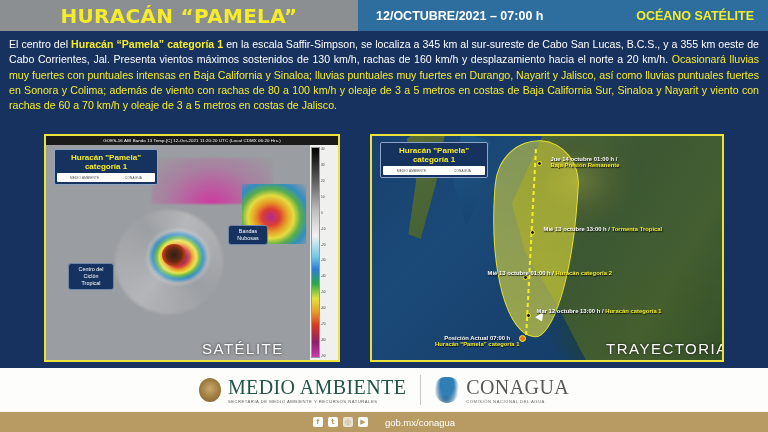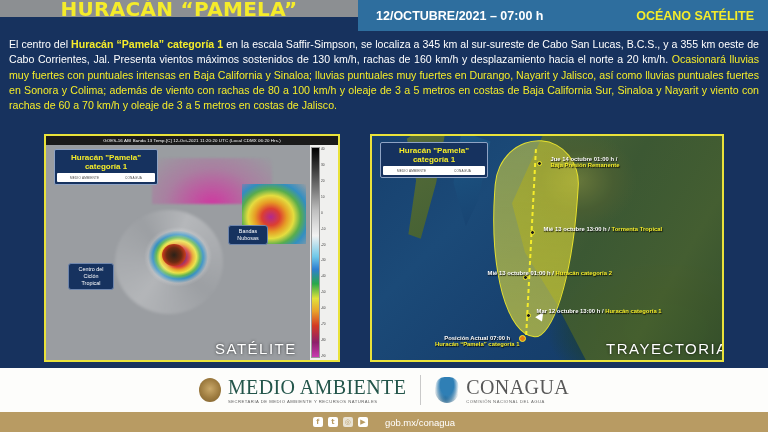--- a/index.html
+++ b/index.html
@@ -7,21 +7,21 @@
     width: 768px; height: 432px;
     background: #ffffff;
     font-family: "Liberation Sans", sans-serif;
     overflow: hidden;
   }
   .page { position: relative; width: 768px; height: 432px; background:#17325e; }
 
   
   .header { position:absolute; top:0; left:0; width:768px; height:31px; display:flex; }
   .header-left {
-    width: 358px; height:17px; background:#8c8f92;
+    width: 358px; height:31px; background:#8c8f92;
     display:flex; align-items:center; justify-content:center;
   }
   .header-left .title {
     color:#f5ec2a; font-size:20px; font-weight:bold; letter-spacing:0.3px;
     font-family:"DejaVu Sans", sans-serif; white-space:nowrap;
   }
   .header-right {
     flex:1; height:32px; background:#2e6e9e;
     display:flex; align-items:center; justify-content:space-between;
     padding: 0 14px 0 18px;
@@ -110,21 +110,21 @@
   .sat-titlebox .t2 { color:#f5ec2a; font-size:8px; font-weight:bold; line-height:9px; }
   .sat-logobar {
     margin-top:2px; background:#ffffff; border-radius:1px; height:9px;
     display:flex; align-items:center; justify-content:space-around;
     font-size:3.1px; color:#4a4a4a; letter-spacing:0.2px;
   }
   .panel-caption {
     position:absolute; bottom:3px; color:#ffffff; font-size:15px; letter-spacing:1.5px;
     text-shadow:0 0 3px rgba(0,0,0,.75); font-weight:400;
   }
-  .cap-sat { left:169px; }
+  .cap-sat { left:156px; }
   .cap-tra { left:234px; }
 
   
   .tra-canvas {
     position:absolute; inset:0;
     background:
       radial-gradient(ellipse 120px 70px at 84% 86%, #2b4f2f 0%, #1f4029 55%, rgba(31,64,41,0) 100%),
       linear-gradient(135deg,#17406e 0%,#1b4a78 30%,#17406e 60%,#123a63 100%);
   }
   .landmass {

